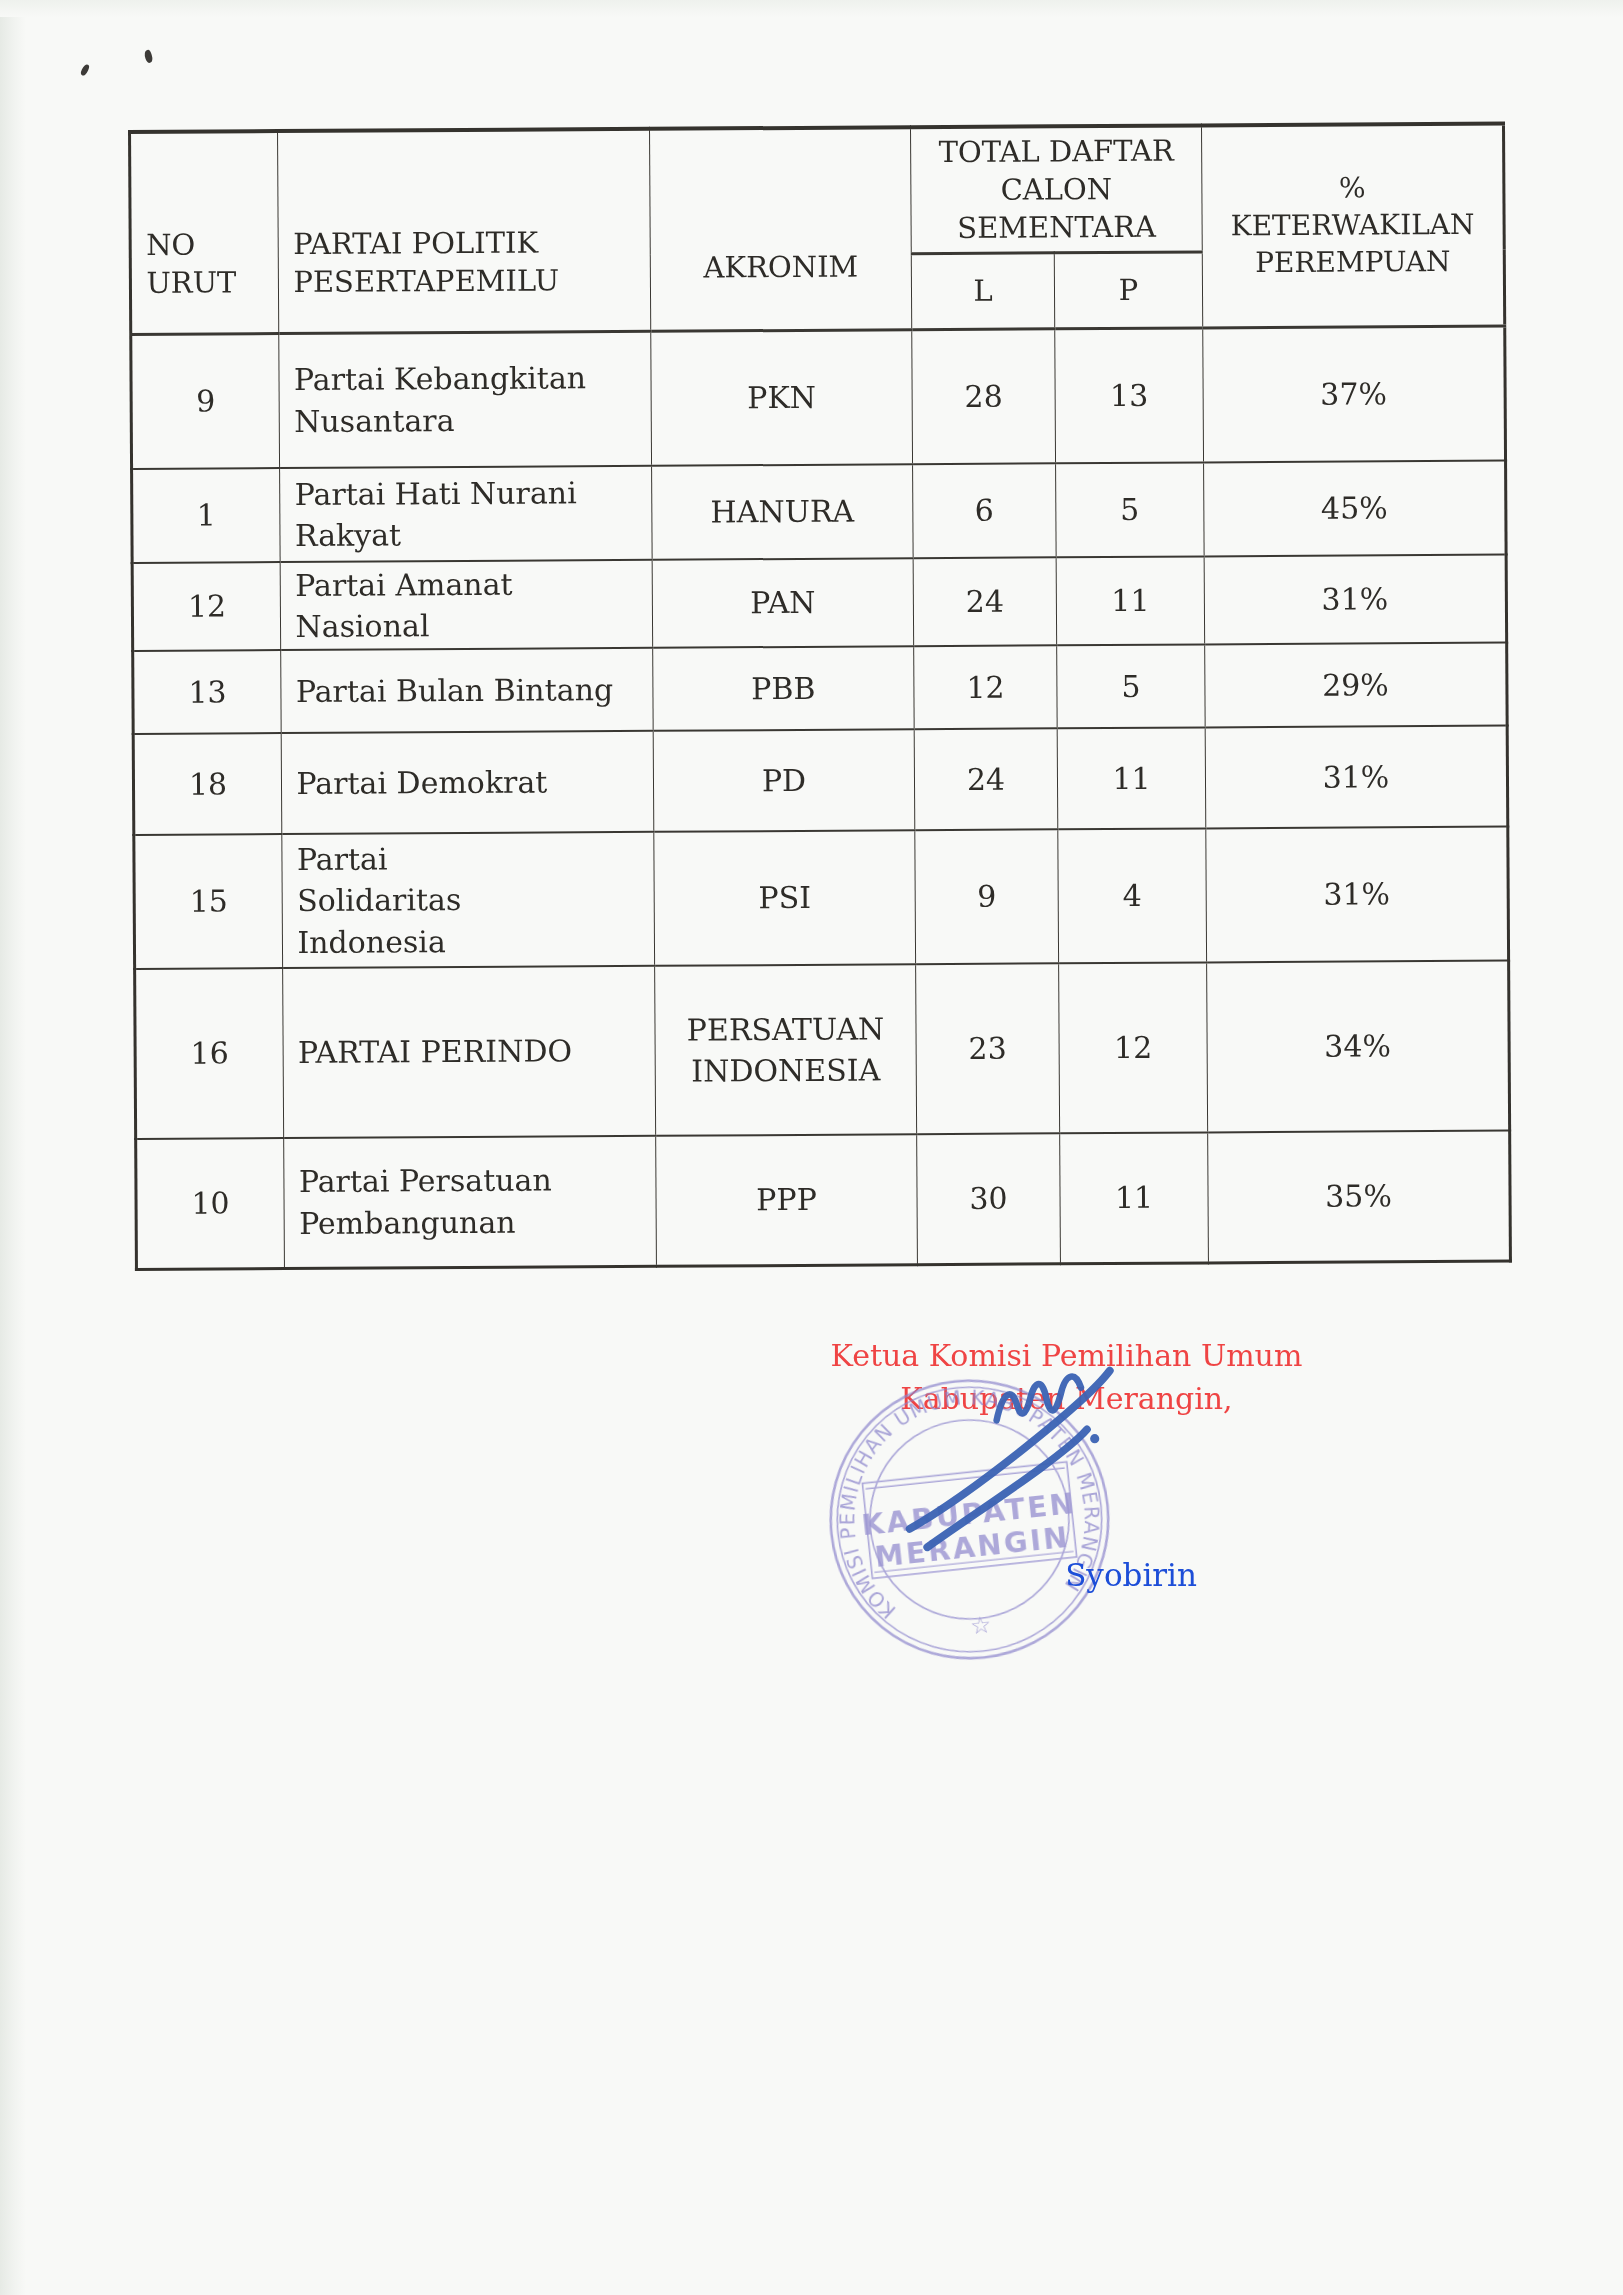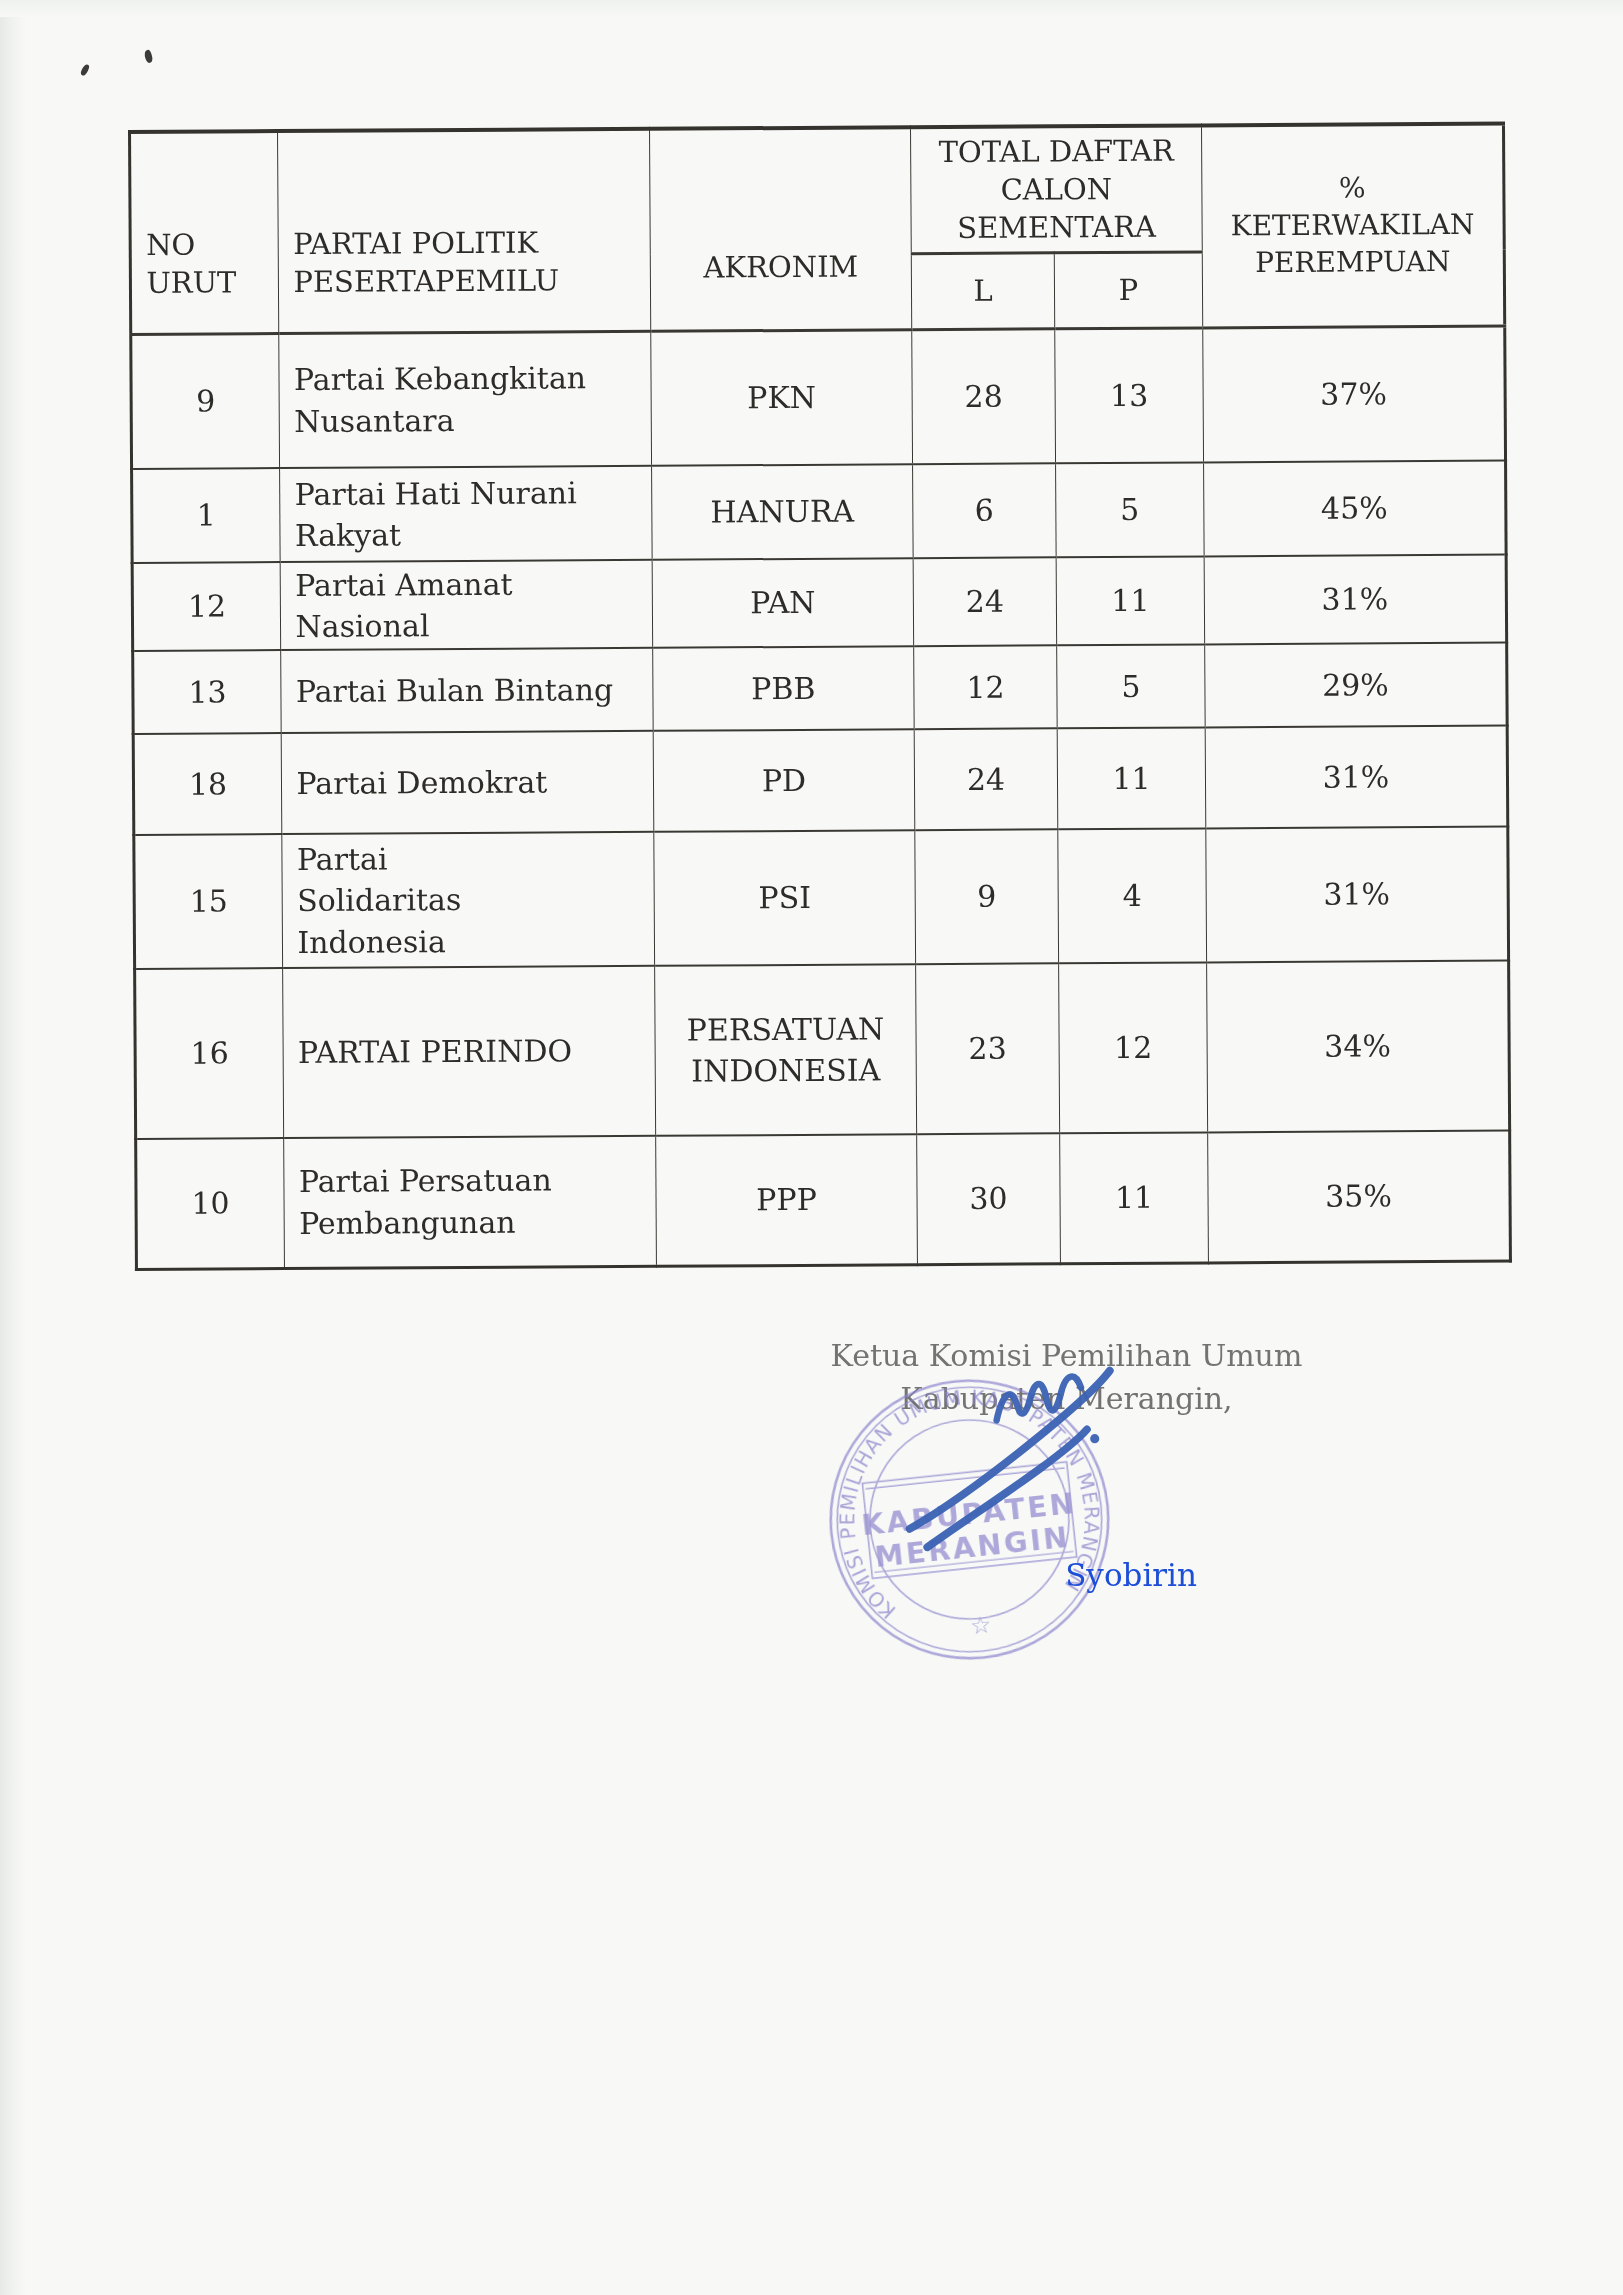--- a/index.html
+++ b/index.html
@@ -40,21 +40,21 @@
   thead th{border-bottom-width:3.3px;font-size:29px;line-height:1.32;}
   .th-no,.th-partai{vertical-align:bottom;text-align:left;padding:0 0 30px 14.4px;}
   .th-akronim{vertical-align:bottom;text-align:center;padding-bottom:42px;}
   .th-total{vertical-align:middle;text-align:center;}
   .th-sub{vertical-align:middle;text-align:center;}
   .th-pct{vertical-align:middle;text-align:center;font-size:28px;}
   tbody td{font-size:30px;line-height:1.38;vertical-align:middle;text-align:center;}
   .td-partai{text-align:left;padding-left:14.4px;}
   .sig-block{
     position:absolute;left:746px;top:1335px;width:641px;
-    text-align:center;font-size:30px;line-height:1.42;color:#737373;
+    text-align:center;font-size:30px;line-height:1.42;color:#ef4444;
   }
   .sig-name{
     position:absolute;left:916px;top:1557px;width:281px;
     text-align:right;font-size:31px;color:#1d4ed8;
   }
   .stamp{
     position:absolute;left:817px;top:1367px;width:305px;height:305px;
     transform:rotate(-6deg);
     filter:blur(0.4px);
     opacity:0.85;

